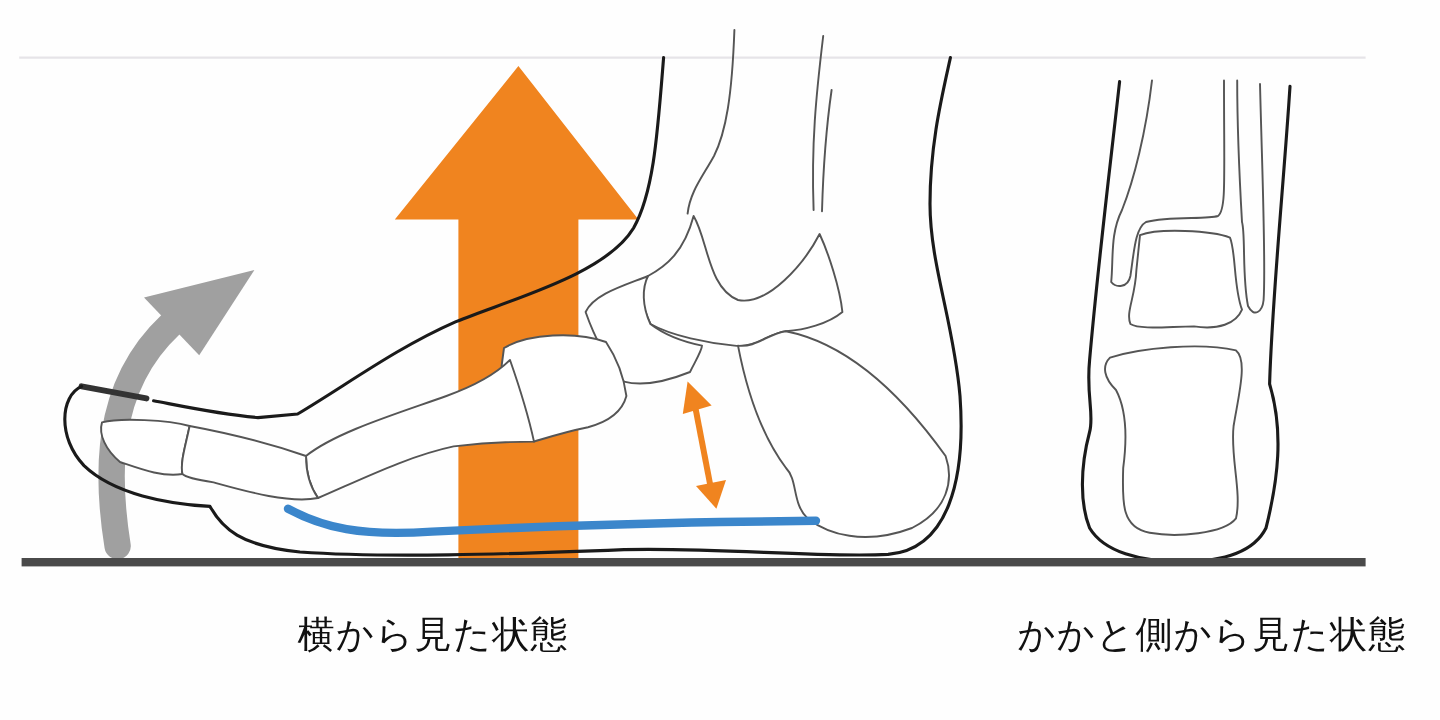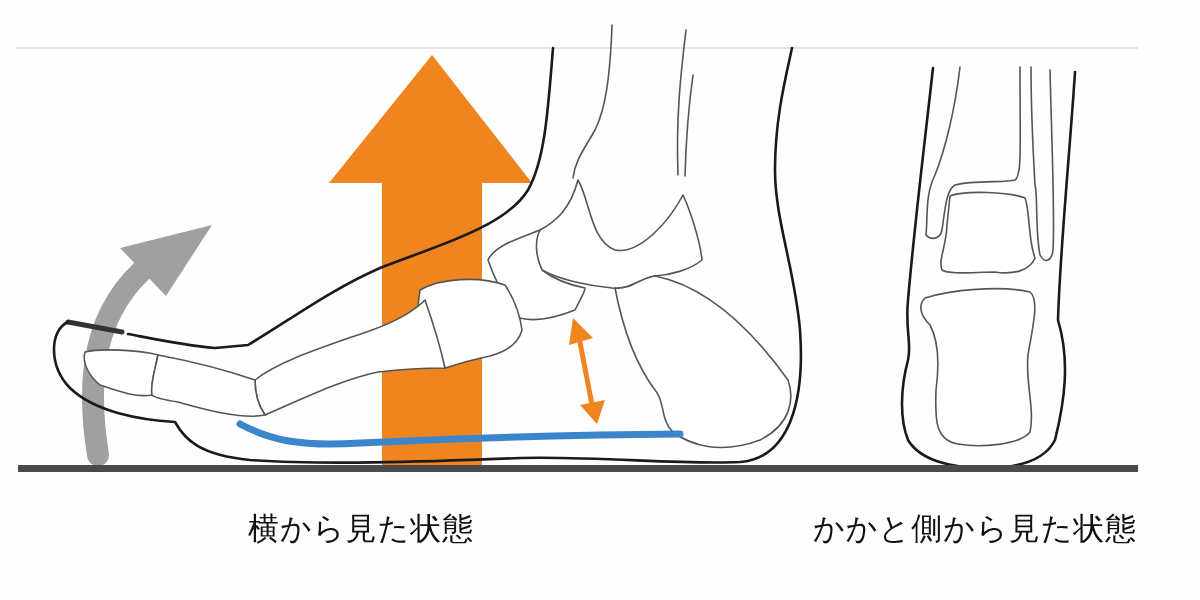--- a/index.html
+++ b/index.html
@@ -2,21 +2,21 @@
 <html><head>
 <meta charset="utf-8">
 <style>
   html, body { margin: 0; padding: 0; background: #fefefe; }
   body { width: 1200px; height: 600px; position: relative; overflow: hidden;
          font-family: "DejaVu Sans", "Liberation Sans", sans-serif; }
   #diagram { position: absolute; left: 0; top: 0; width: 1200px; height: 600px; }
   .caption { position: absolute; top: 508px; font-size: 31px; color: #111;
              letter-spacing: 1px; white-space: nowrap; }
   #cap-side { left: 248px; }
-  #cap-heel { left: 813px; }
+  #cap-heel { left: 848px; }
   .skin { fill: none; stroke: #1a1a1a; stroke-width: 2.6; stroke-linejoin: round; stroke-linecap: round; }
   .bone { fill: #fff; stroke: #555; stroke-width: 1.6; stroke-linejoin: round; }
   .bone-open { fill: none; stroke: #555; stroke-width: 1.6; stroke-linecap: round; }
 </style>
 </head>
 <body>
 
 <svg id="diagram" viewBox="0 0 1200 600" xmlns="http://www.w3.org/2000/svg">
 
   <line x1="16" y1="48" x2="1138" y2="48" stroke="#e6e4e8" stroke-width="2"></line>

